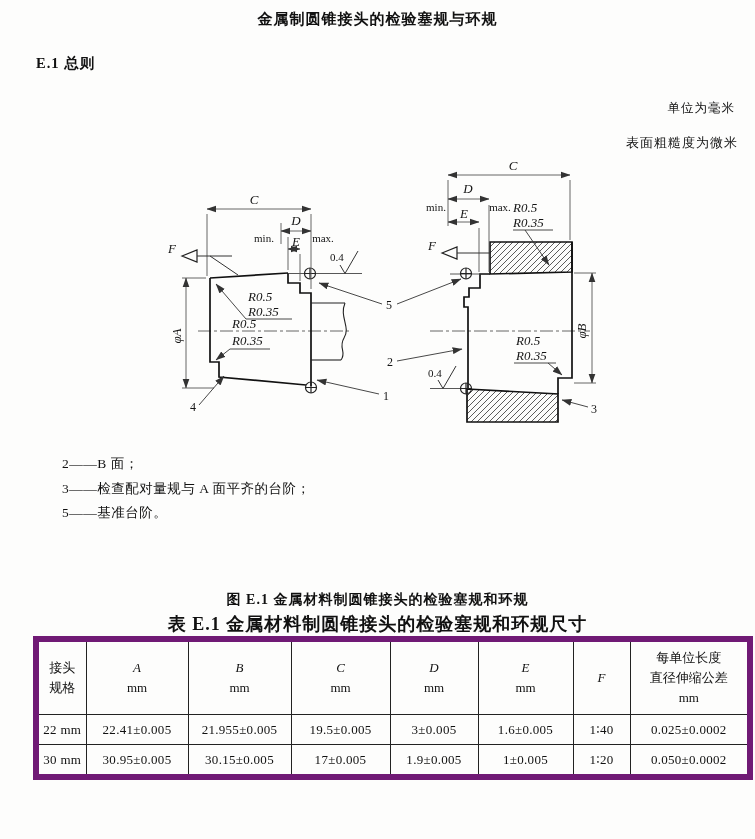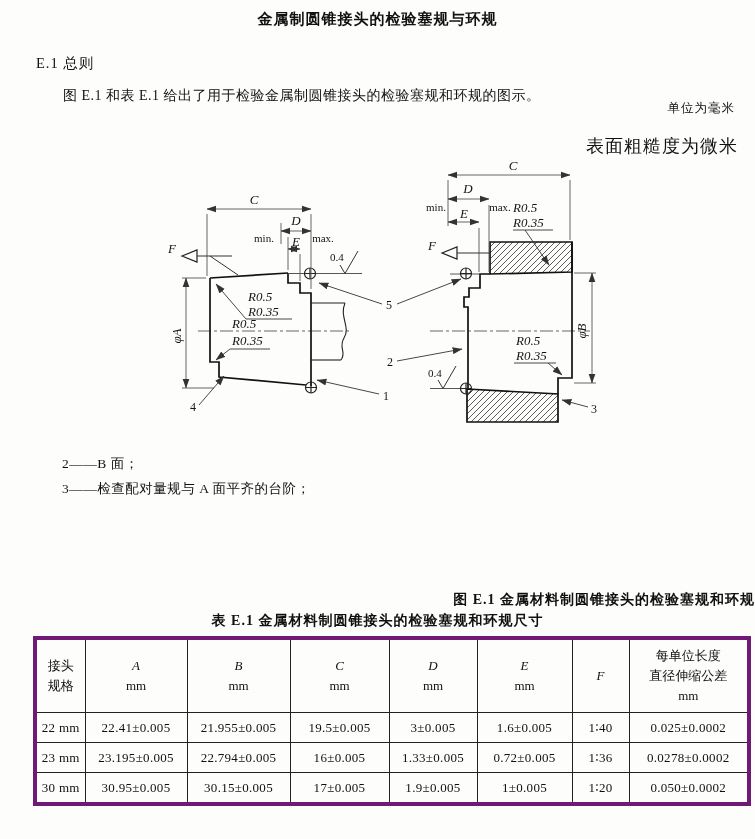--- a/index.html
+++ b/index.html
@@ -1,49 +1,48 @@
 <!DOCTYPE html>
 <html><head>
 <meta charset="utf-8">
 <style>
   html,body{margin:0;padding:0;background:#e8e8e8;}
   #page{position:relative;width:755px;height:839px;background:#fdfdfc;color:#111;
         font-family:"Liberation Serif","DejaVu Serif",serif;overflow:hidden;}
   .abs{position:absolute;}
   .title{top:10px;left:0;width:755px;text-align:center;font-size:15px;font-weight:bold;letter-spacing:1px;}
-  .sect{top:54px;left:36px;font-size:14.5px;font-weight:normal;letter-spacing:1px;}
+  .sect{top:54px;left:36px;font-size:14.5px;font-weight:bold;letter-spacing:1px;}
   .para{top:87px;left:63px;font-size:14px;letter-spacing:.5px;}
   .unit1{top:100px;right:20px;font-size:12.5px;letter-spacing:1px;}
-  .unit2{top:134px;right:17px;font-size:18px;letter-spacing:1px;}
+  .unit2{top:134px;right:17px;font-size:13px;letter-spacing:1px;}
   .legend{top:452px;left:46px;font-size:13.5px;line-height:24.6px;letter-spacing:.5px;}
   .legend .item{padding-left:16px;}
-  .cap1{top:591px;left:0;width:755px;text-align:right;font-size:14px;font-weight:bold;letter-spacing:1px;}
-  .cap2{top:612px;left:0;width:755px;text-align:center;font-size:14px;font-weight:bold;letter-spacing:1px;}
+  .cap1{top:591px;left:0;width:755px;text-align:center;font-size:14px;font-weight:bold;letter-spacing:1px;}
+  .cap2{top:612px;left:0;width:755px;text-align:center;font-size:18px;font-weight:bold;letter-spacing:1px;}
   table.spec{position:absolute;top:636px;left:33px;width:714px;border-collapse:collapse;
              table-layout:fixed;font-size:13px;}
   table.spec th,table.spec td{border:1px solid #222;text-align:center;vertical-align:middle;
              padding:0 1px;font-weight:normal;overflow:hidden;}
-  table.spec{border:4px solid #701a75;}
+  table.spec{border:6px solid #701a75;}
   table.spec th{height:72px;white-space:pre-line;line-height:20px;}
   table.spec td{height:29px;letter-spacing:.3px;}
   .it{font-style:italic;font-family:"Liberation Serif",serif;}
   .unitline{display:block;}
   svg text{font-family:"Liberation Serif","DejaVu Serif",serif;fill:#141414;}
   .dimtxt{font-style:italic;font-size:13px;}
   .smalltxt{font-size:11px;}
   .numtxt{font-size:12px;}
 </style>
 </head>
 <body>
 
 <div id="page">
 
   <div class="abs title">金属制圆锥接头的检验塞规与环规</div>
   <div class="abs sect">E.1  总则</div>
-  <div class="abs para">图 E.1 和表 E.1 给出了用于检验金属制圆锥接头的检验塞规和环规的图示。</div>
   <div class="abs unit1">单位为毫米</div>
   <div class="abs unit2">表面粗糙度为微米</div>
 
   <svg class="abs" style="top:155px;left:0;" width="755" height="296" viewBox="0 0 755 296">
     <defs>
       <marker id="arr" viewBox="0 0 10 7" refX="9.5" refY="3.5" markerWidth="11" markerHeight="8" orient="auto-start-reverse">
           <path d="M0,0 L10,3.5 L0,7 Z" fill="#333"></path>
         </marker>
       <pattern id="hatch" width="6" height="6" patternUnits="userSpaceOnUse">
         <line x1="0" y1="6" x2="6" y2="0" stroke="#333" stroke-width="0.8"></line>
@@ -208,20 +207,21 @@
       </g>
 
       <line x1="588" y1="252" x2="562" y2="245" stroke="#333" stroke-width="0.9" marker-end="url(#arr)"></line>
       <text x="591" y="258" class="numtxt">3</text>
     </g>
   </svg>
 
   <div class="abs legend">
     <div class="item">2——B 面；</div>
     <div class="item">3——检查配对量规与 A 面平齐的台阶；</div>
+    <div class="item">5——基准台阶。</div>
   </div>
 
   <div class="abs cap1">图 E.1  金属材料制圆锥接头的检验塞规和环规</div>
   <div class="abs cap2">表 E.1  金属材料制圆锥接头的检验塞规和环规尺寸</div>
 
   <table class="spec">
     <colgroup>
       <col style="width:50px">
         <col style="width:102px">
         <col style="width:103px">
@@ -251,30 +251,20 @@
         <td>22 mm</td>
         <td>22.41±0.005</td>
         <td>21.955±0.005</td>
         <td>19.5±0.005</td>
         <td>3±0.005</td>
         <td>1.6±0.005</td>
         <td>1∶40</td>
         <td>0.025±0.0002</td>
       </tr>
       <tr>
-        <td>23 mm</td>
-        <td>23.195±0.005</td>
-        <td>22.794±0.005</td>
-        <td>16±0.005</td>
-        <td>1.33±0.005</td>
-        <td>0.72±0.005</td>
-        <td>1∶36</td>
-        <td>0.0278±0.0002</td>
-      </tr>
-      <tr>
         <td>30 mm</td>
         <td>30.95±0.005</td>
         <td>30.15±0.005</td>
         <td>17±0.005</td>
         <td>1.9±0.005</td>
         <td>1±0.005</td>
         <td>1∶20</td>
         <td>0.050±0.0002</td>
       </tr>
     </tbody>

